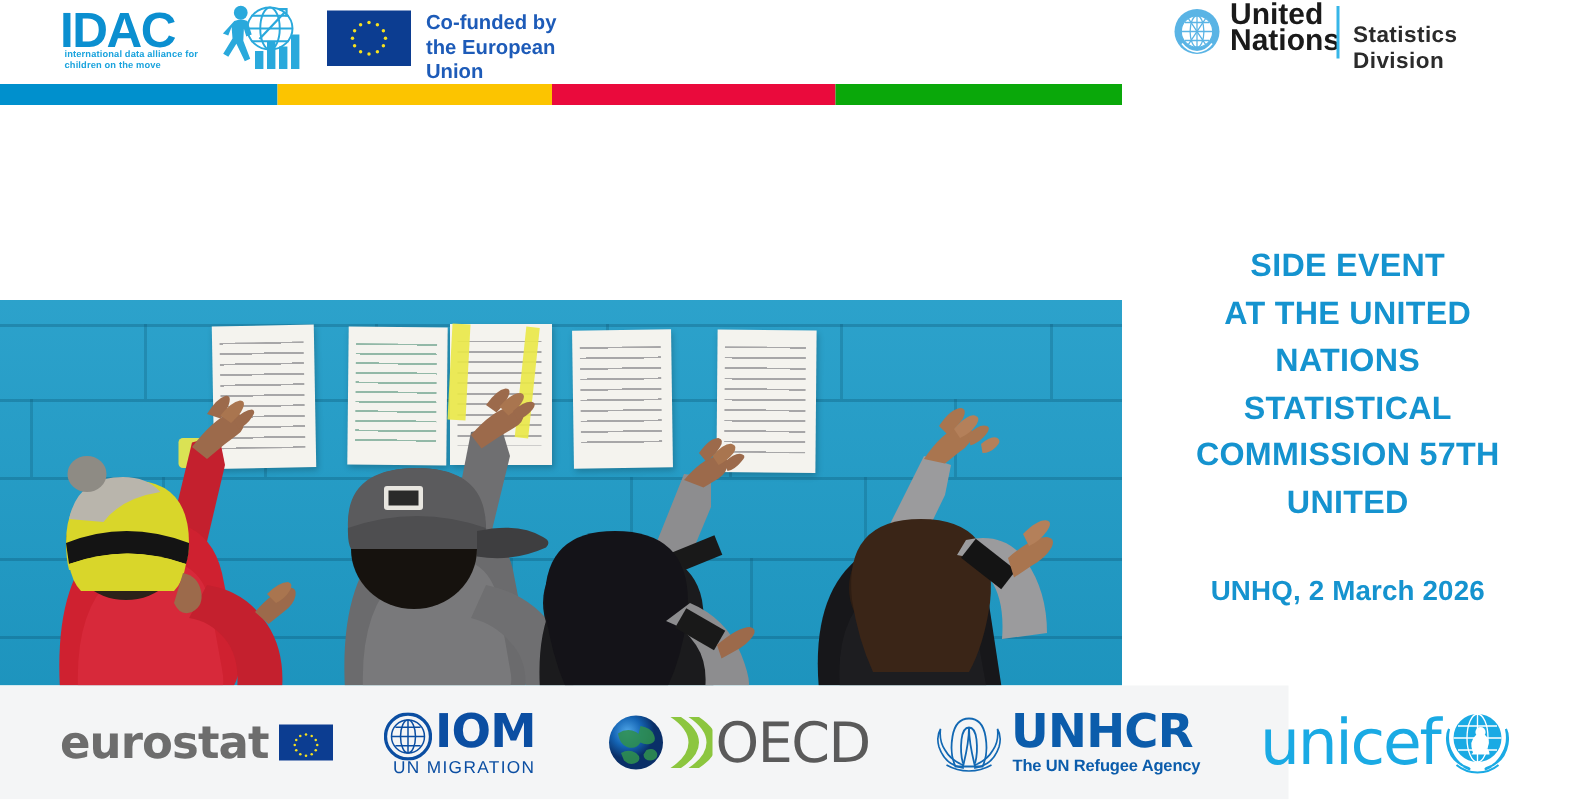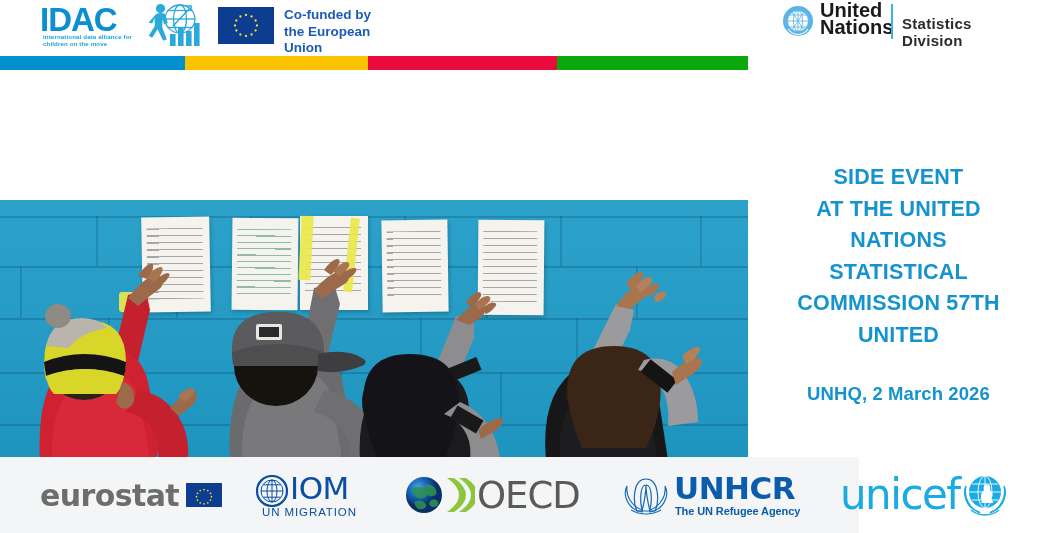--- a/index.html
+++ b/index.html
@@ -120,21 +120,21 @@
 
   
   .eurostat{left:40px;}
   .eurostat-word{font-size:30px;font-weight:bold;color:#6d6d6d;letter-spacing:-.6px;font-family:"DejaVu Sans", sans-serif;}
   .eurostat-flag{width:36px;height:24px;background:#0c3d91;margin-left:7px;position:relative;}
 
   
   .iom{left:256px;}
   .iom-inner{position:relative;width:118px;height:48px;}
   .iom-globe{position:absolute;left:0;top:4px;width:32px;height:32px;}
-  .iom-word{position:absolute;left:34px;top:0px;font-size:31px;font-weight:normal;color:#0b4ea2;letter-spacing:-.5px;line-height:34px;font-family:"DejaVu Sans", sans-serif;}
+  .iom-word{position:absolute;left:34px;top:0px;font-size:31px;font-weight:bold;color:#0b4ea2;letter-spacing:-.5px;line-height:34px;font-family:"DejaVu Sans", sans-serif;}
   .iom-sub{position:absolute;left:6px;top:35px;font-size:11.5px;color:#0b4ea2;letter-spacing:.9px;}
 
   
   .oecd{left:405px;}
   .oecd-inner{position:relative;width:175px;height:46px;display:flex;align-items:center;}
   .oecd-globe{width:38px;height:38px;position:relative;}
   .oecd-chev{width:30px;height:38px;position:relative;margin-left:2px;}
   .oecd-word{font-size:37px;font-weight:400;color:#5a5a5a;letter-spacing:-1px;margin-left:2px;font-family:"DejaVu Sans", sans-serif;}
 
   

